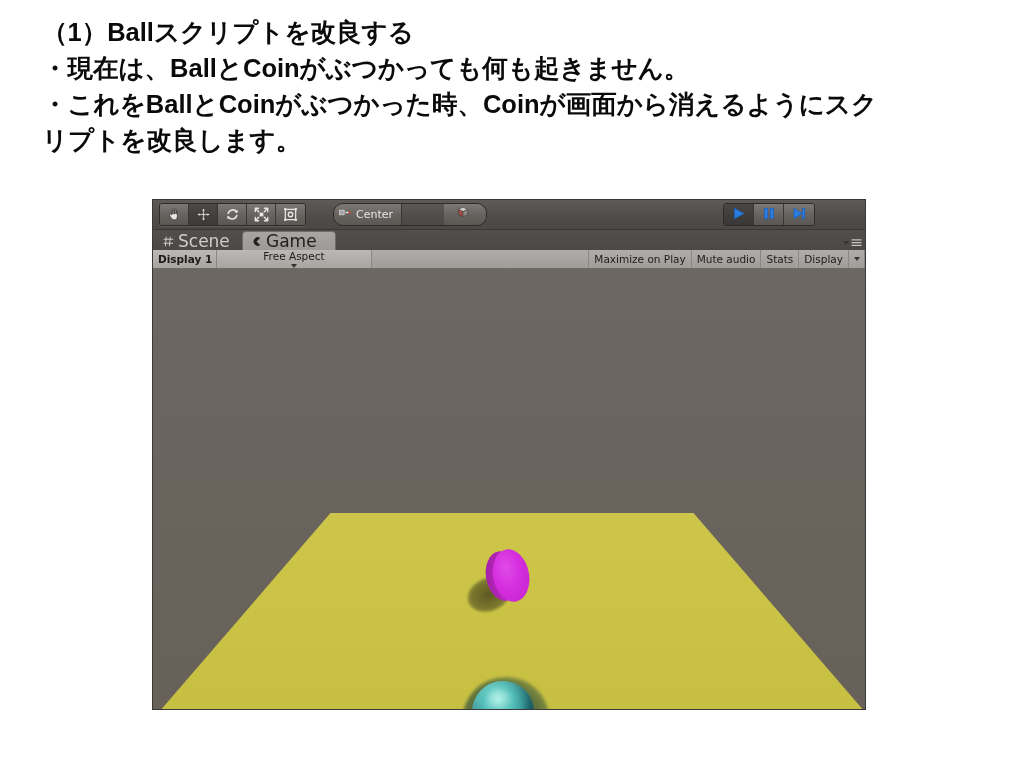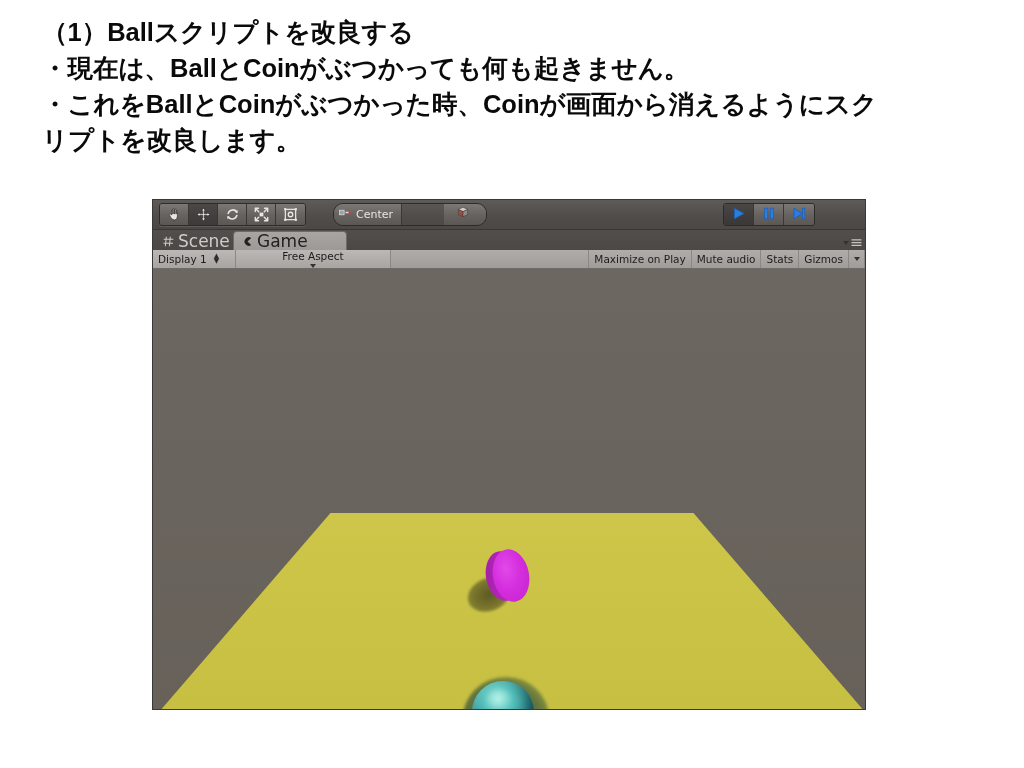--- a/index.html
+++ b/index.html
@@ -416,40 +416,40 @@
 
   <div id="tab-row">
     <div class="utab" style="left:2px; width:90px;">
       <span>
         <svg width="11" height="11" viewBox="0 0 12 12">
           <path d="M3.6 0.8 2.6 11.2M8 0.8 7 11.2M0.8 3.6h10.4M0.5 8h10.4" stroke="#cfcdcb" stroke-width="1.1" fill="none"></path>
         </svg>
       </span>
       <span>Scene</span>
     </div>
-    <div class="utab active" style="left:80px; width:114px;">
+    <div class="utab active" style="left:89px; width:94px;">
       <span>
         <svg width="11" height="11" viewBox="0 0 12 12">
           <path d="M10 2.2A4.6 4.6 0 1 0 10 9.8L6 6z" fill="#232120"></path>
         </svg>
       </span>
       <span>Game</span>
     </div>
     <div id="tabrow-menu">
       <span class="caret-down"></span>
       <span>
         <svg width="11" height="9" viewBox="0 0 12 10">
           <path d="M0.5 1h11M0.5 4h11M0.5 7h11" stroke="#c7c5c3" stroke-width="1.5"></path>
         </svg>
       </span>
     </div>
   </div>
 
   <div id="display-bar">
-    <div class="db-cell" style="width:83px;">
+    <div class="db-cell" style="width:64px;font-weight:bold;">
       <span class="db-label">Display 1</span>
       <span class="updown">
         <span>▲</span>
           <span>▼</span>
       </span>
     </div>
     <div class="db-cell" style="width:155px; justify-content:space-between;flex-direction:column;">
       <span>Free Aspect</span>
       <span class="caret-down"></span>
     </div>
@@ -457,21 +457,21 @@
     <div class="db-cell plain">
       <span>Maximize on Play</span>
     </div>
     <div class="db-cell plain">
       <span>Mute audio</span>
     </div>
     <div class="db-cell plain">
       <span>Stats</span>
     </div>
     <div class="db-cell plain">
-      <span>Gizmos</span>
+      <span>Display</span>
     </div>
     <div class="db-cell plain" style="width:16px; justify-content:center;">
       <span class="caret-down"></span>
     </div>
   </div>
 
   <div id="game-view">
     <div id="game-bg"></div>
 
     <svg id="floor" viewBox="0 0 714 443" preserveAspectRatio="none">

